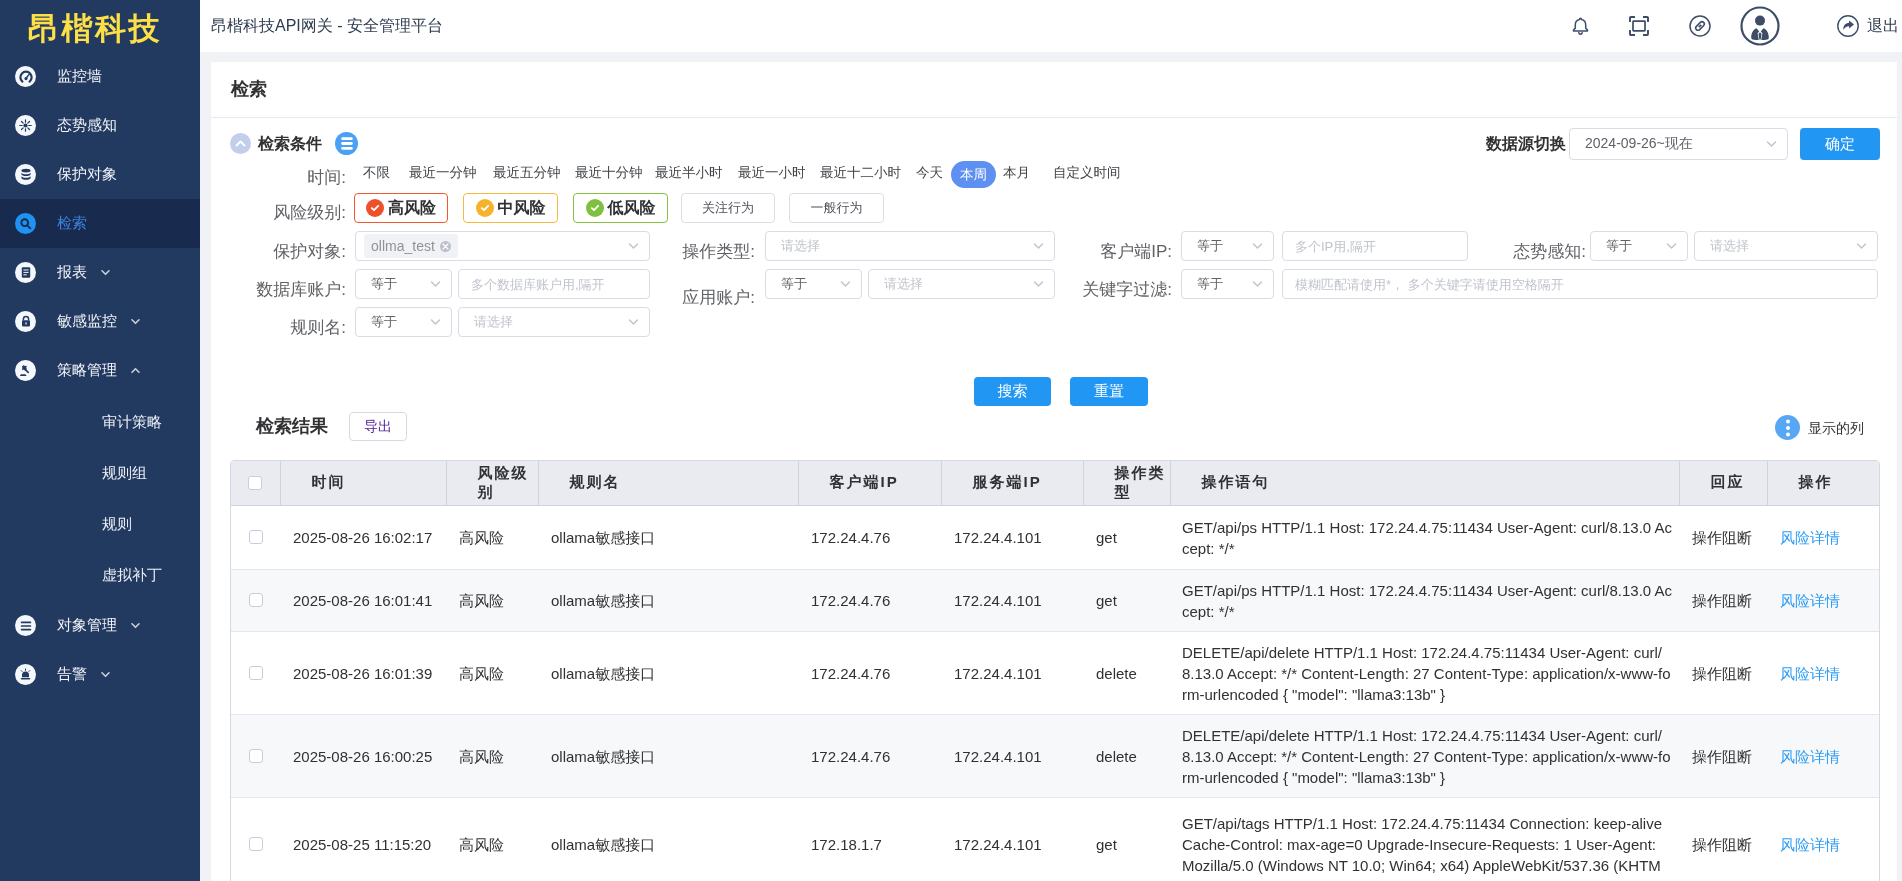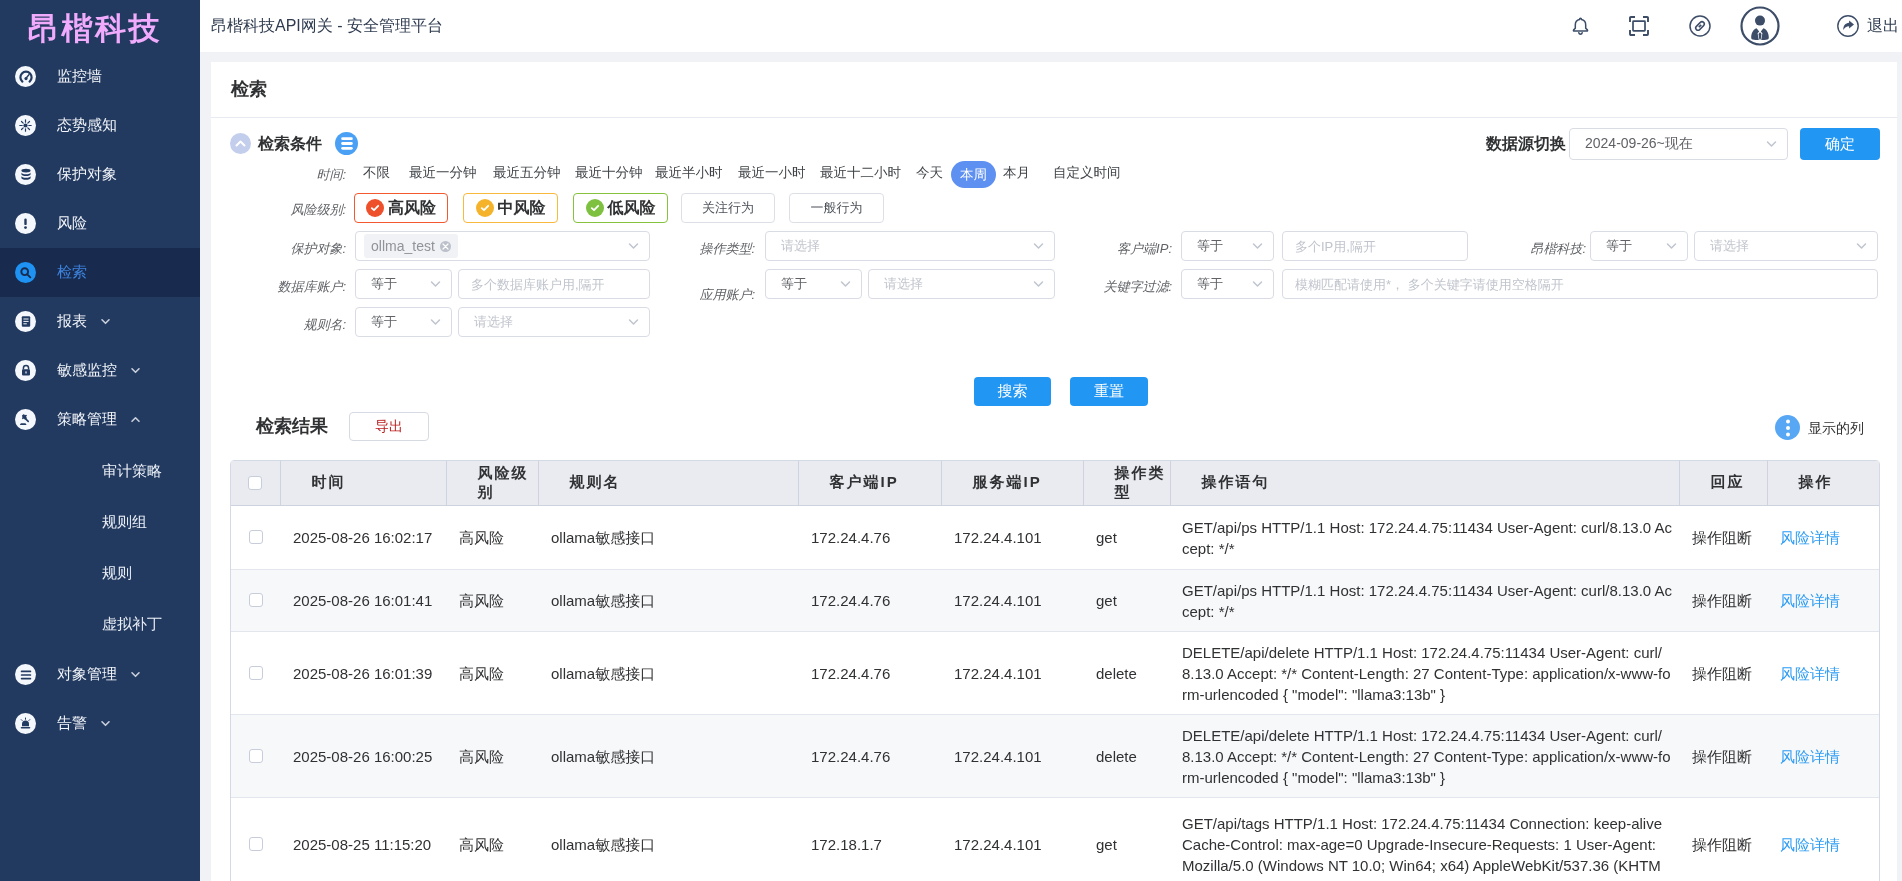--- a/index.html
+++ b/index.html
@@ -2,21 +2,21 @@
 <html><head>
 <meta charset="utf-8">
 <style>
   * { margin:0; padding:0; box-sizing:border-box; }
   html,body { width:1902px; height:881px; overflow:hidden; }
   body { font-family:"Liberation Sans", sans-serif; background:#F0F2F5; position:relative; }
   #app { position:absolute; left:0; top:0; width:1902px; height:881px; }
 
   
   .sidebar { position:absolute; left:0; top:0; width:200px; height:881px; background:#233A60; z-index:5; }
-  .logo { position:absolute; left:28px; top:8px; font-size:31px; font-weight:700; color:#f0abfc; letter-spacing:2.5px; white-space:nowrap; }
+  .logo { position:absolute; left:28px; top:8px; font-size:31px; font-weight:700; color:#fde047; letter-spacing:2.5px; white-space:nowrap; }
   .nav { position:absolute; left:0; top:52px; width:200px; }
   .nav-item { position:relative; height:49px; display:flex; align-items:center; cursor:pointer; }
   .nav-item.selected { background:#182B4E; }
   .nav-ic { position:absolute; left:15px; width:21px; height:21px; border-radius:50%; background:#F4F7FC; display:flex; align-items:center; justify-content:center; }
   .nav-item.selected .nav-ic { background:#1E93F4; }
   .nav-ic svg { display:block; }
   .nav-label { position:absolute; left:57px; font-size:15px; color:#F2F5FA; white-space:nowrap; }
   .nav-item.selected .nav-label { color:#3D82DC; }
   .nav-arrow { position:absolute; font-size:0; }
   .nav-sub { margin-top:2px; }
@@ -45,38 +45,38 @@
   .select .sel-ph { font-size:13px; color:#C0C4CC; padding-left:15px; white-space:nowrap; }
   .select .chev { position:absolute; right:9px; top:50%; transform:translateY(-50%); }
   .input { position:absolute; background:#fff; border:1px solid #D9DCE4; border-radius:4px; display:flex; align-items:center; }
   .input input { border:none; outline:none; width:100%; font-size:13px; color:#701a75; padding:0 12px; background:transparent; font-family:inherit; }
   .input input::placeholder { color:#C0C4CC; }
   .ds-select { left:1569px; top:128px; width:219px; height:32px; }
   .ds-select .sel-text { font-size:14px; }
   .btn { position:absolute; border:none; border-radius:4px; background:#2196F3; color:#fff; font-size:15px; cursor:pointer; font-family:inherit; display:flex; align-items:center; justify-content:center;text-align:right; }
   .btn-confirm { left:1800px; top:128px; width:80px; height:32px; }
 
-  .form-label { position:absolute; font-size:13px; color:#606266; text-align:right; white-space:nowrap;font-style:italic; }
+  .form-label { position:absolute; font-size:17px; color:#606266; text-align:right; white-space:nowrap; }
   .time-opt { position:absolute; top:159px; height:28px; line-height:28px; font-size:13.5px; color:#404448; cursor:pointer; white-space:nowrap; }
   .time-opt.pill { top:161px; height:27px; line-height:27px; background:#5E90F2; color:#fff; border-radius:13.5px; padding:0 9px; }
 
   .risk-btn { position:absolute; top:193px; height:30px; background:#fff; border-radius:4px; display:flex; align-items:center; justify-content:center; cursor:pointer; }
   .risk-btn .risk-txt-b { font-size:16px; font-weight:700; color:#303133; margin-left:4px; white-space:nowrap; }
   .risk-btn .risk-txt { font-size:13px; color:#4E535B; white-space:nowrap; }
   .risk-check { width:18px; height:18px; border-radius:50%; display:flex; align-items:center; justify-content:center; }
 
   .tag { height:24px; background:#F0F2F5; border-radius:3px; display:flex; align-items:center; padding:0 7px; margin-left:8px; }
   .tag-text { font-size:14px; color:#909399; }
   .tag-close { width:11px; height:11px; border-radius:50%; background:#BCC0CA; margin-left:5px; display:flex; align-items:center; justify-content:center; cursor:pointer; }
 
   .btn-search { left:974px; top:377px; width:77px; height:29px; }
   .btn-reset { left:1070px; top:377px; width:78px; height:29px; }
 
   .result-title { position:absolute; left:256px; top:414px; font-size:18px; font-weight:700; color:#303133; }
-  .btn-export { position:absolute; left:349px; top:412px; width:80px; height:29px; background:#fff; border:1px solid #D6DAE2; border-radius:4px; font-size:14px; color:#b91c1c; display:flex; align-items:center; justify-content:center; cursor:pointer; font-family:inherit; }
+  .btn-export { position:absolute; left:349px; top:412px; width:58px; height:29px; background:#fff; border:1px solid #D6DAE2; border-radius:4px; font-size:14px; color:#4c1d95; display:flex; align-items:center; justify-content:center; cursor:pointer; font-family:inherit; }
   .cols-circle { position:absolute; left:1775px; top:415px; width:25px; height:25px; border-radius:50%; background:#57A7F4; display:flex; align-items:center; justify-content:center; cursor:pointer; }
   .cols-label { position:absolute; left:1808px; top:418px; height:21px; line-height:21px; font-size:14px; color:#303133; }
 
   
   .tbl { position:absolute; left:230px; top:460px; width:1650px; border:1px solid #D4DAE4; border-radius:4px 4px 0 0; background:#fff; }
   table { border-collapse:collapse; table-layout:fixed; width:1648px; }
   thead th { height:44px; background:#E9EBF1; font-size:15px; font-weight:700; color:#303133; text-align:left; padding:0 0 0 31px; border-right:1px solid #CDD3DF; border-bottom:1px solid #CDD3DF; position:relative; letter-spacing:2px; }
   thead th:last-child { border-right:none; }
   
   tbody td { font-size:15px; color:#303133; padding:10px 0 9px 13px; border-bottom:1px solid #E3E6EC; vertical-align:middle; line-height:21px; }
@@ -126,29 +126,20 @@
         </div>
         <div class="nav-item">
           <span class="nav-ic">
             <svg width="12" height="13" viewBox="0 0 12 13" fill="#233A60">
               <ellipse cx="6" cy="2.6" rx="4.6" ry="1.9"></ellipse>
               <path d="M1.4 4.4 C1.4 5.4 3.5 6.2 6 6.2 C8.5 6.2 10.6 5.4 10.6 4.4 L10.6 6.3 C10.6 7.3 8.5 8.1 6 8.1 C3.5 8.1 1.4 7.3 1.4 6.3 Z"></path>
               <path d="M1.4 8 C1.4 9 3.5 9.8 6 9.8 C8.5 9.8 10.6 9 10.6 8 L10.6 9.9 C10.6 10.9 8.5 11.7 6 11.7 C3.5 11.7 1.4 10.9 1.4 9.9 Z"></path>
             </svg>
           </span>
           <span class="nav-label">保护对象</span>
-        </div>
-        <div class="nav-item">
-          <span class="nav-ic">
-            <svg width="13" height="13" viewBox="0 0 13 13">
-              <rect x="5.3" y="1.5" width="2.4" height="6.6" rx="1.2" fill="#233A60"></rect>
-              <circle cx="6.5" cy="10.6" r="1.4" fill="#233A60"></circle>
-            </svg>
-          </span>
-          <span class="nav-label">风险</span>
         </div>
         <div class="nav-item selected">
           <span class="nav-ic">
             <svg width="13" height="13" viewBox="0 0 13 13" fill="none" stroke="#182B4E" stroke-width="1.9">
               <circle cx="5.7" cy="5.7" r="3.4"></circle>
               <path d="M8.3 8.3 L11.3 11.3" stroke-linecap="round"></path>
             </svg>
           </span>
           <span class="nav-label">检索</span>
         </div>
@@ -328,21 +319,21 @@
         </svg>
       </span>
   </div>
   <button class="btn btn-confirm">确定</button>
 
   <div class="form-label" style="right:1556px; top:166px;">时间:</div>
   <div class="form-label" style="right:1556px; top:201px;">风险级别:</div>
   <div class="form-label" style="right:1556px; top:240px;">保护对象:</div>
   <div class="form-label" style="right:1147px; top:240px;">操作类型:</div>
   <div class="form-label" style="right:730px; top:240px;">客户端IP:</div>
-  <div class="form-label" style="right:316px; top:240px;">昂楷科技:</div>
+  <div class="form-label" style="right:316px; top:240px;">态势感知:</div>
   <div class="form-label" style="right:1556px; top:278px;">数据库账户:</div>
   <div class="form-label" style="right:1147px; top:286px;">应用账户:</div>
   <div class="form-label" style="right:730px; top:278px;">关键字过滤:</div>
   <div class="form-label" style="right:1556px; top:316px;">规则名:</div>
 
   <div id="timeRow">
       <div class="time-opt" style="left: 363px;">不限</div>
       <div class="time-opt" style="left: 409px;">最近一分钟</div>
       <div class="time-opt" style="left: 493px;">最近五分钟</div>
       <div class="time-opt" style="left: 575px;">最近十分钟</div>

